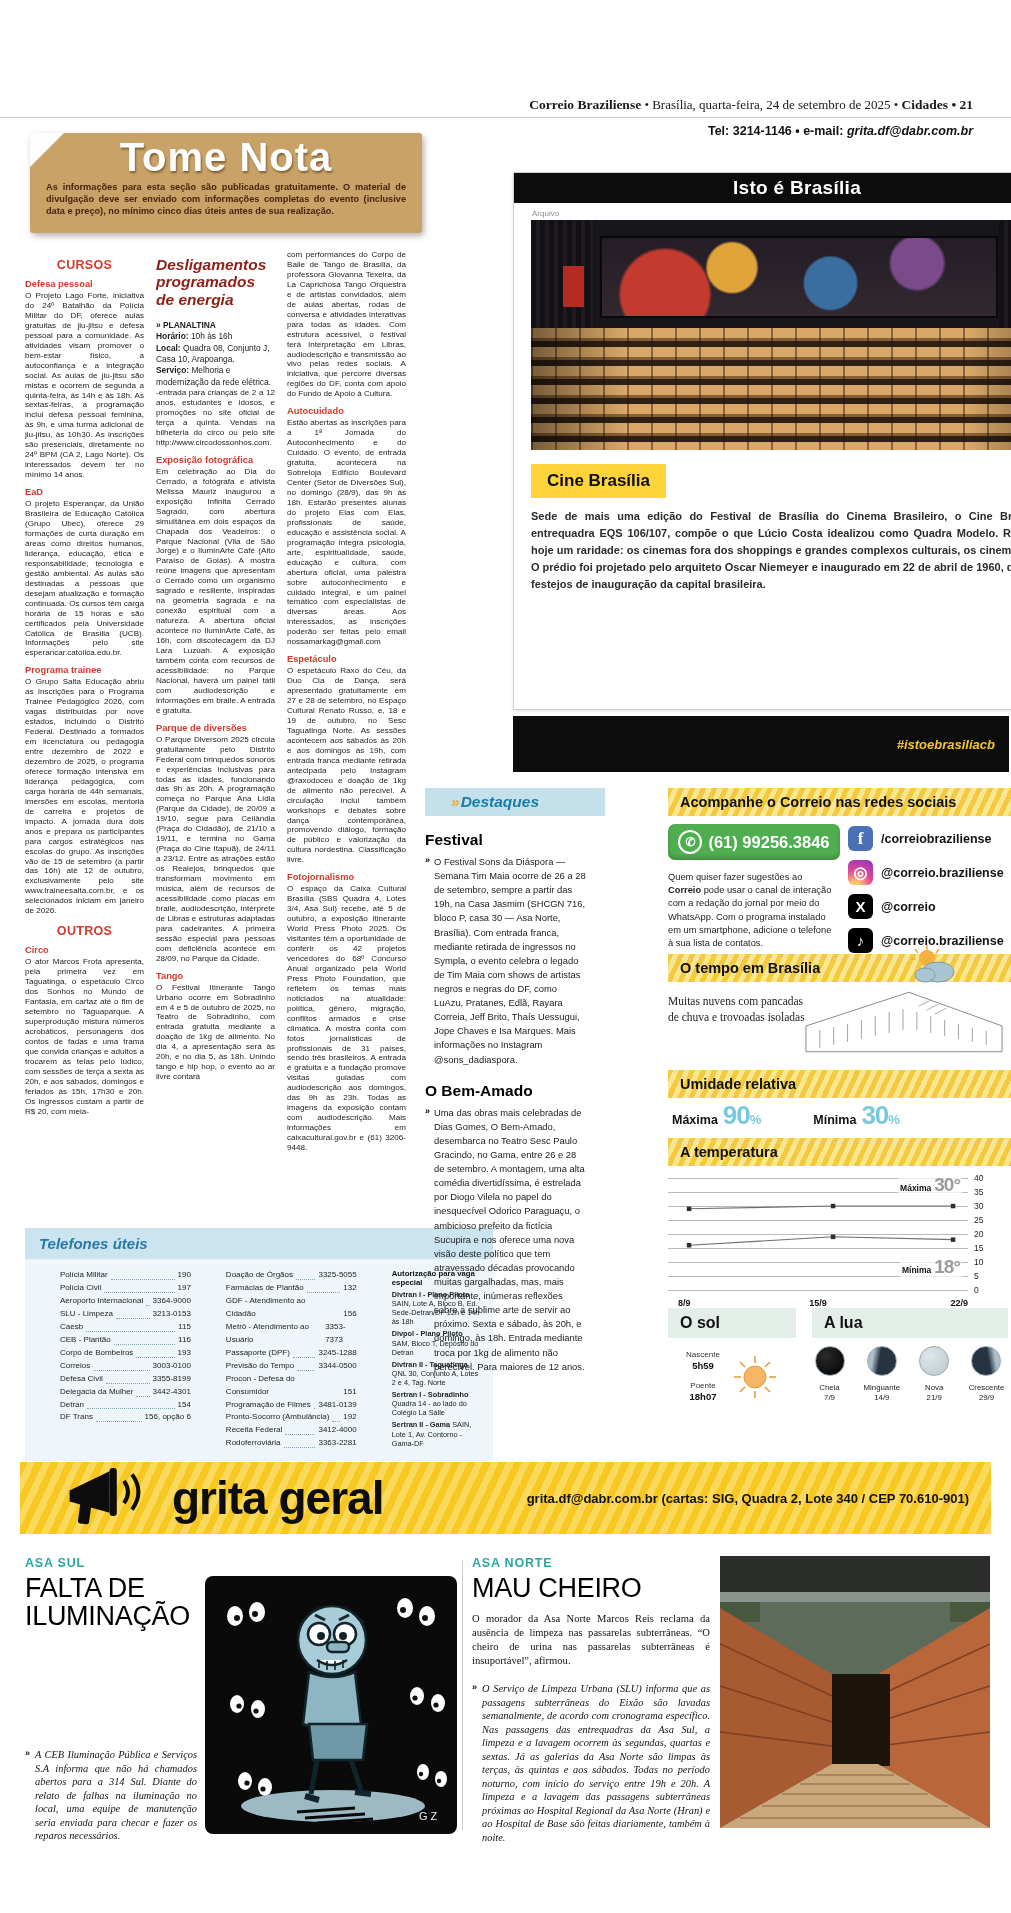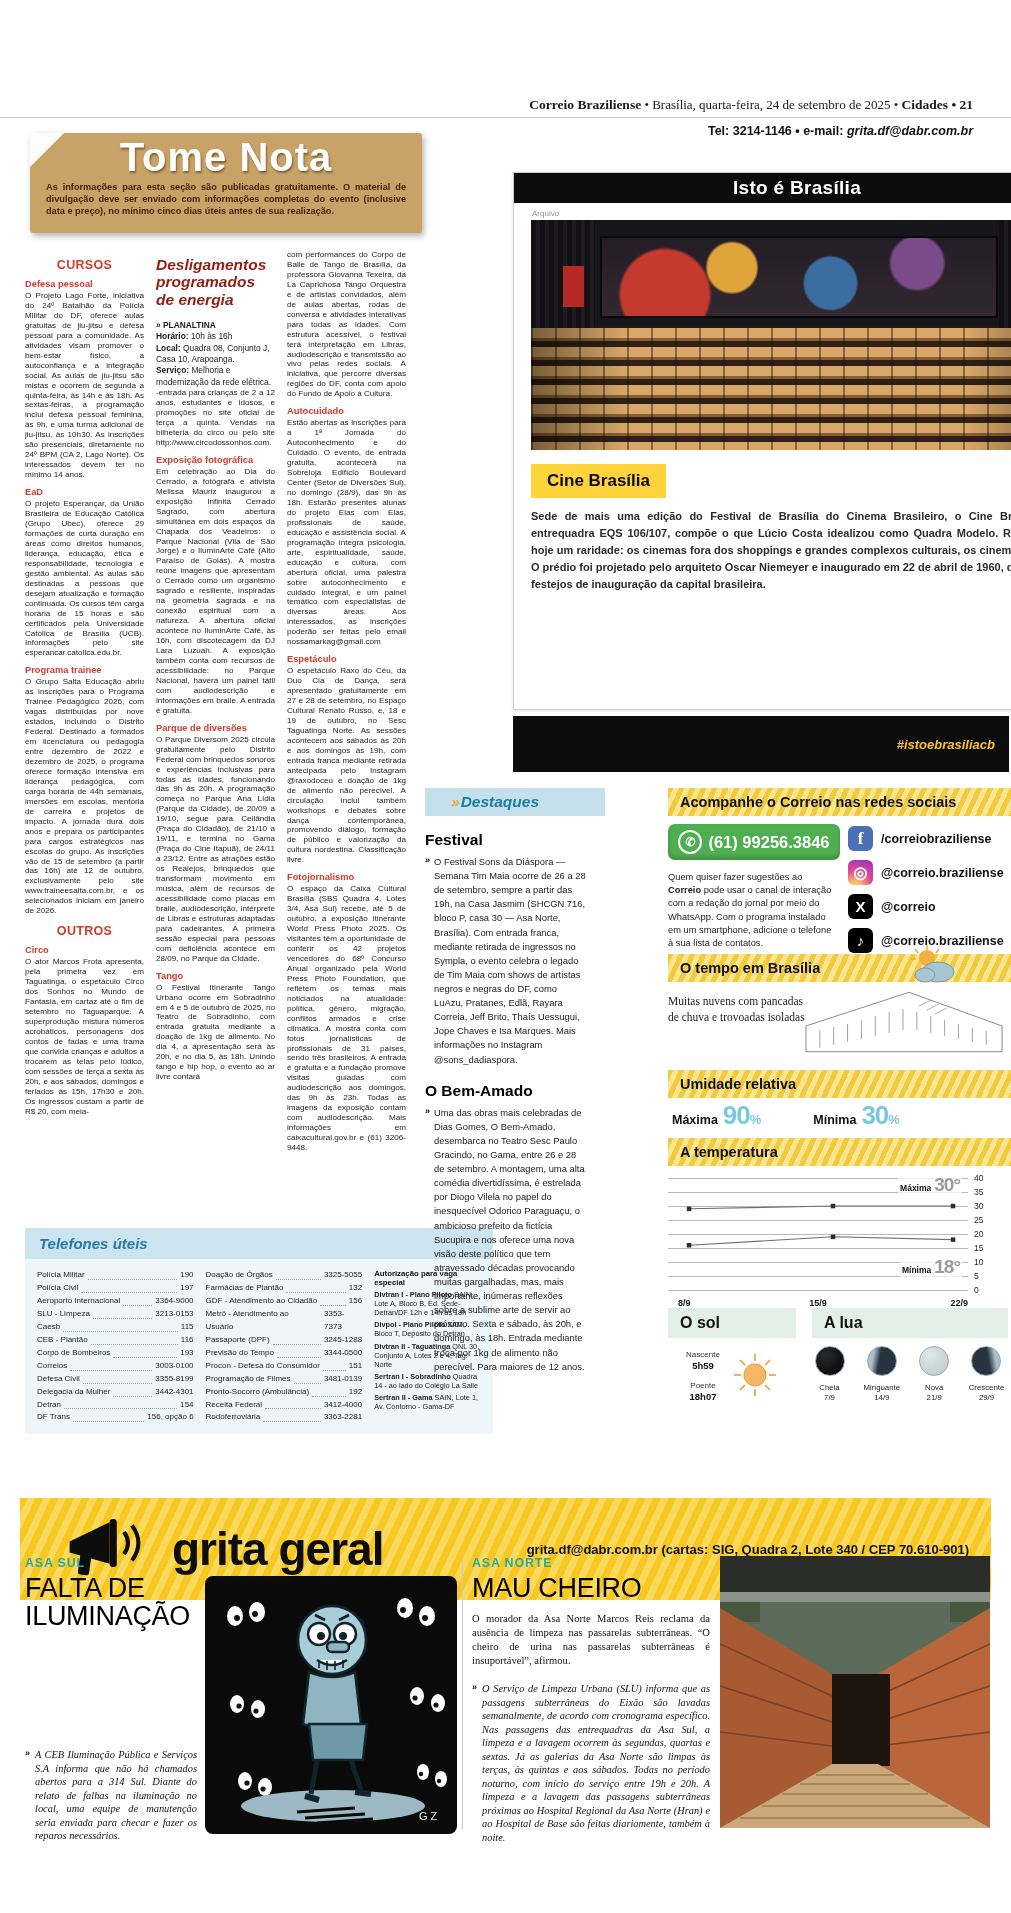--- a/index.html
+++ b/index.html
@@ -22,21 +22,21 @@
   .redsub{color:#d3392c;font-size:9.3px;font-weight:700;margin:7px 0 2px;}
   .redsub:empty{display:none;margin:0;}
   .bt{font-size:8.1px;line-height:1.23;text-align:justify;color:#1c1c1c;margin:0 0 3px;}
   .deslig-title{color:#8e1f15;font-style:italic;font-weight:700;font-size:15.5px;line-height:1.12;margin:6px 0 12px;}
   .deslig p{font-size:8.4px;line-height:1.35;margin:0;color:#1c1c1c;}
   .place{font-weight:700;margin:0 0 1px;}
   
   .tel{position:absolute;left:25px;top:1228px;width:468px;background:#eef6fa;padding-bottom:10px;}
   .tel-head{background:#cbe4ef;color:#2879a5;font-style:italic;font-weight:700;font-size:15px;padding:7px 14px;}
   .tel-body{display:flex;gap:12px;padding:10px 12px 0;}
-  .tel-col{width:170px;}
+  .tel-col{width:170px;margin-left:23px;}
   .tel-col.c{width:116px;}
   .ph-row{display:flex;align-items:flex-end;font-size:8px;line-height:1.62;color:#222;}
   .ph-row .dots{flex:1;border-bottom:1px dotted #8aa5b0;margin:0 3px 2px;}
   .sp-title{font-size:7.8px;font-weight:700;margin:0 0 3px;color:#111;}
   .sp{font-size:7.3px;line-height:1.25;margin:0 0 3px;color:#222;}
   
   .isto{position:absolute;left:513px;top:172px;width:568px;height:538px;border:1px solid #d0d0d0;background:#fff;box-shadow:0 1px 3px rgba(0,0,0,.12);box-sizing:border-box;}
   .isto-banner{height:30px;background:#0c0c0c;color:#fff;font-size:19px;font-weight:700;display:flex;align-items:center;justify-content:center;letter-spacing:.3px;}
   .credit{font-size:8px;color:#909090;margin:6px 0 2px 18px;}
   .cine-photo{position:relative;margin:0 17px;height:230px;background:linear-gradient(#17161a 0 46%,#201710 46%);overflow:hidden;}
@@ -108,33 +108,33 @@
   .xl span:nth-child(1){left:10px;}
   .xl span:nth-child(2){left:150px;transform:translateX(-50%);}
   .xl span:nth-child(3){right:0;}
   .tlab{position:absolute;display:flex;align-items:baseline;background:rgba(255,255,255,.75);padding:0 2px;}
   .tlab .lab-sm{font-size:8.5px;font-weight:700;color:#111;margin-right:3px;}
   .tlab .lab-big{font-size:19px;font-weight:700;color:#9b9b9b;letter-spacing:-1px;}
   .maxlab{right:6px;top:-4px;}
   .minlab{right:6px;top:78px;}
   .solhead{position:absolute;left:668px;top:1308px;width:128px;background:#e3eee8;font-size:16px;font-weight:700;color:#111;padding:6px 12px;box-sizing:border-box;}
   .luahead{position:absolute;left:812px;top:1308px;width:196px;background:#e3eee8;font-size:16px;font-weight:700;color:#111;padding:6px 12px;box-sizing:border-box;}
-  .solbody{position:absolute;left:674px;top:1350px;width:130px;display:flex;align-items:center;}
+  .solbody{position:absolute;left:674px;top:1350px;width:130px;display:flex;align-items:flex-end;}
   .solcol{width:58px;text-align:center;font-size:8px;color:#333;line-height:1.3;}
   .solcol b{font-size:9.5px;color:#111;}
   .solcol .blk{margin-bottom:8px;}
   .luabody{position:absolute;left:806px;top:1346px;width:204px;display:flex;justify-content:space-between;}
   .moonitem{width:47px;text-align:center;font-size:7.8px;color:#222;line-height:1.25;}
   .moon{width:30px;height:30px;border-radius:50%;margin:0 auto 7px;border:1px solid #97a9b4;box-sizing:border-box;}
   .moon[data-phase="cheia"]{background:radial-gradient(circle at 35% 30%,#2a2a2a,#000);}
   .moon[data-phase="minguante"]{background:linear-gradient(100deg,#aebfca 20%,#263442 42%);}
   .moon[data-phase="nova"]{background:radial-gradient(circle at 35% 30%,#dfe8ea,#b9c6cc);}
   .moon[data-phase="crescente"]{background:linear-gradient(260deg,#aebfca 20%,#263442 42%);}
   
-  .grita{position:absolute;left:20px;top:1462px;width:971px;height:102px;background:repeating-linear-gradient(115deg,#f8c822 0 7px,#fbd95c 7px 14px);display:flex;align-items:center;margin-top:36px;}
+  .grita{position:absolute;left:20px;top:1462px;width:971px;height:72px;background:repeating-linear-gradient(115deg,#f8c822 0 7px,#fbd95c 7px 14px);display:flex;align-items:center;}
   .grita-title{font-size:46px;font-weight:700;color:#0d0d0d;letter-spacing:-1px;margin-left:16px;}
   .grita-right{margin-left:auto;margin-right:22px;font-size:13px;font-weight:700;color:#111;}
   .mega{margin-left:40px;flex:0 0 auto;}
   
   .alabel{position:absolute;font-size:12.5px;font-weight:700;color:#2aa8a0;letter-spacing:.8px;}
   .ahead{position:absolute;font-size:27px;line-height:1.05;color:#000;font-weight:400;letter-spacing:-.3px;}
   .abody{position:absolute;font-family:"Liberation Serif",serif;font-size:10.6px;line-height:1.32;text-align:justify;color:#111;}
   .abullet{position:absolute;display:flex;gap:5px;}
   .abullet .mk{font-size:9px;font-weight:700;color:#111;}
   .abullet p{margin:0;font-family:"Liberation Serif",serif;font-style:italic;font-size:10.4px;line-height:1.3;text-align:justify;color:#111;}

